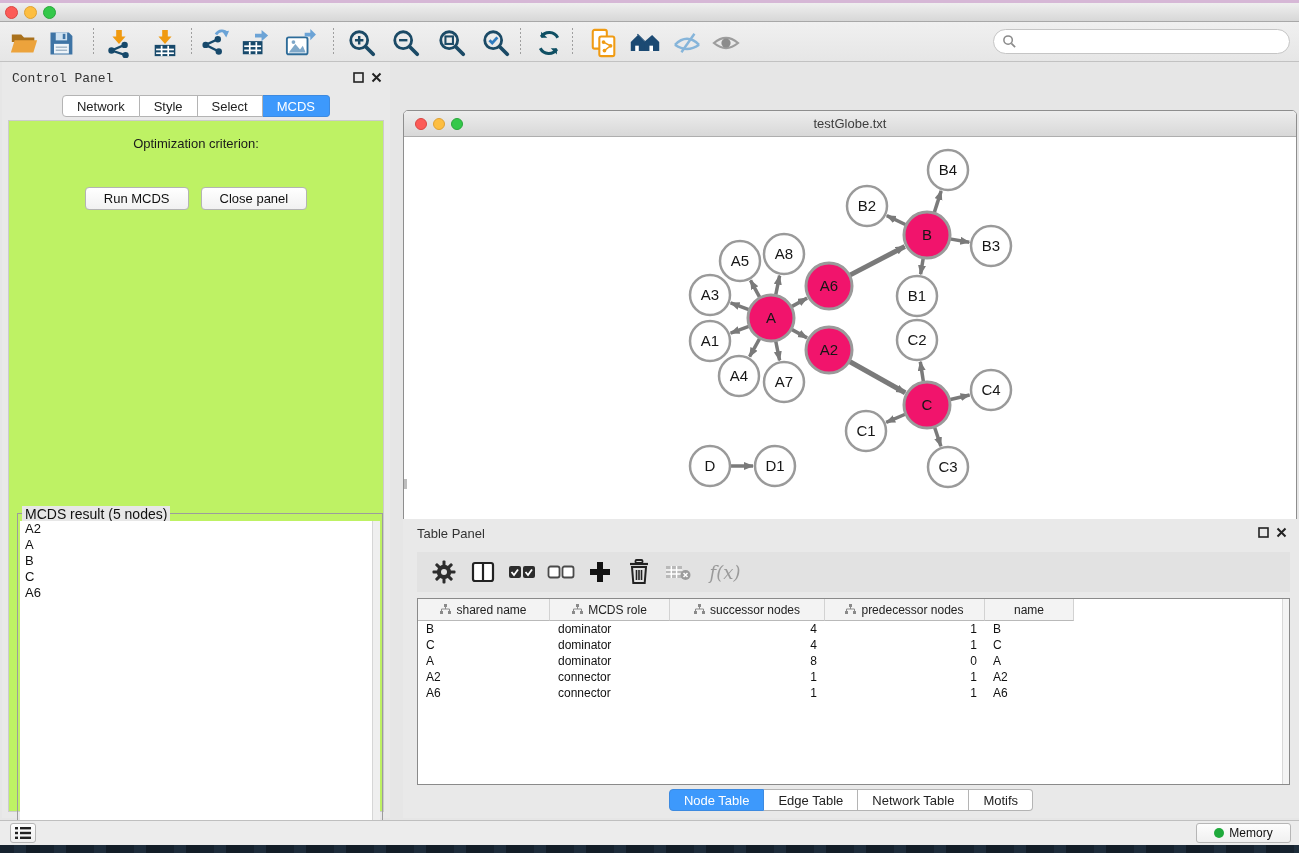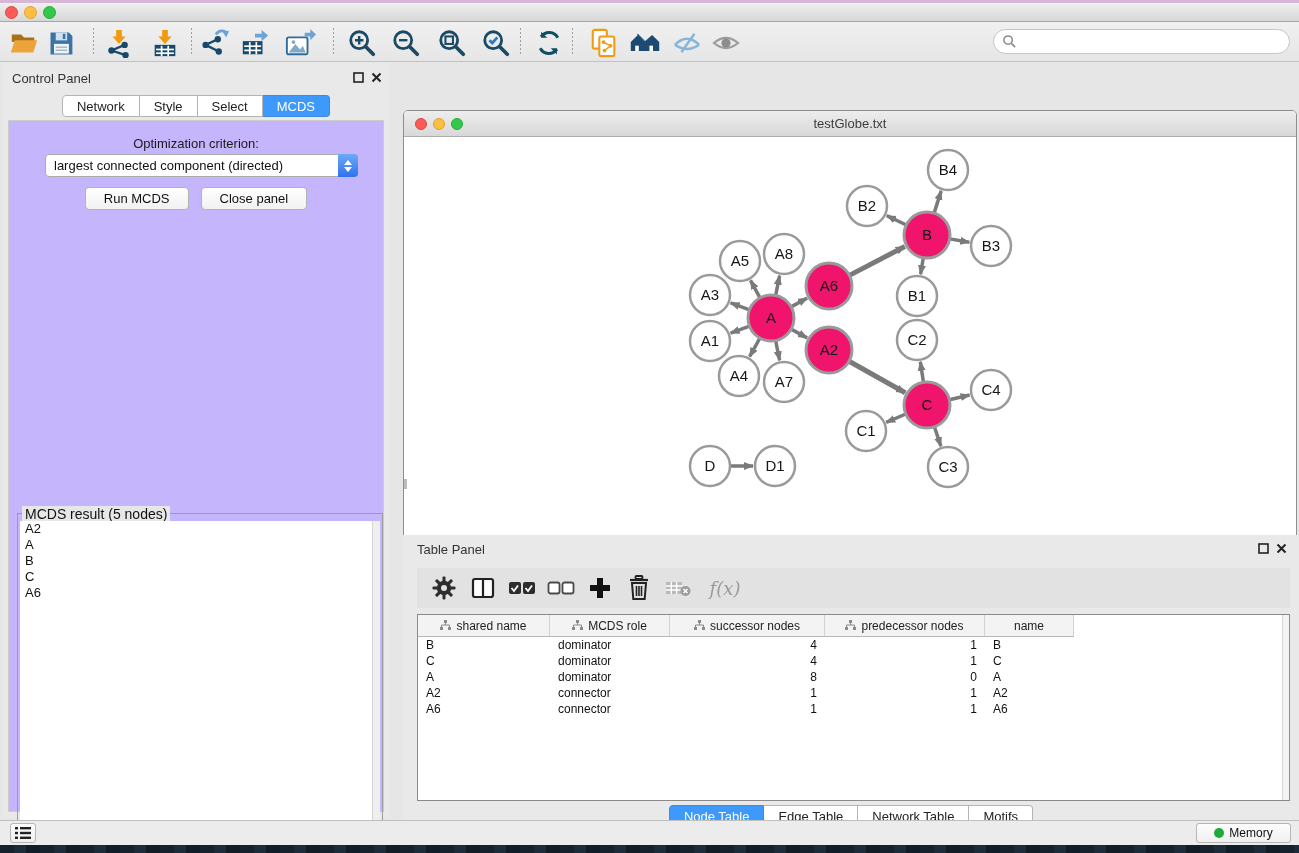--- a/index.html
+++ b/index.html
@@ -24,33 +24,33 @@
     background:linear-gradient(#f0f0f0,#e6e6e6); border-bottom:1px solid #c2c2c2; }
   .tb-icon { position:absolute; top:5px; width:32px; height:32px; display:flex; align-items:center; justify-content:center; }
   .tb-sep { position:absolute; top:6px; width:1px; height:28px;
     background-image:linear-gradient(#9f9f9f 50%, transparent 50%); background-size:1px 4px; }
   .searchbox { position:absolute; left:993px; top:7px; width:297px; height:25px; background:#fff;
     border:1px solid #c5c5c5; border-radius:13px; display:flex; align-items:center; padding-left:8px; }
   .searchbox input { border:none; outline:none; flex:1; font-size:13px; height:18px; background:transparent; font-family:"Liberation Sans",sans-serif;}
 
   
   .control-panel { position:absolute; left:2px; top:62px; width:388px; height:756px; background:#e9e9e9; }
-  .panel-head { position:relative; height:30px; }
+  .panel-head { position:relative; height:30px;font-family:Liberation Mono, monospace; }
   .panel-title { position:absolute; left:10px; top:9px; font-size:13px; color:#333; }
   .win-btns { position:absolute; top:10px; display:flex; gap:7px; }
   .control-panel .win-btns { right:8px; }
   .cp-tabs { position:absolute; left:0; right:0; top:33px; display:flex; justify-content:center; }
   .seg { display:flex; }
   .seg .seg-btn { height:22px; padding:0 14px; background:#fff; border:1px solid #b4b4b4; border-left:none;
     font-size:13px; color:#222; display:flex; align-items:center; }
   .seg .seg-btn:first-child { border-left:1px solid #b4b4b4; border-radius:4px 0 0 4px; }
   .seg .seg-btn:last-child { border-radius:0 4px 4px 0; }
   .seg .seg-btn.active { background:#3d99fc; border-color:#3d8ae0; color:#fff; }
   .cp-body { position:absolute; left:6px; right:6px; top:58px; bottom:6px;
-    background:#c4b5fd; border:1px solid #cccccc; }
+    background:#bef264; border:1px solid #cccccc; }
   .opt-label { position:absolute; left:0; right:0; top:15px; text-align:center; font-size:13px; color:#1a1a1a; }
   .dropdown { position:absolute; left:36px; top:33px; width:313px; height:23px; background:#fff;
     border:1px solid #ababab; border-radius:4px; display:flex; align-items:center; }
   .dropdown .dd-text { flex:1; font-size:13px; color:#111; padding-left:8px; white-space:nowrap; overflow:hidden; }
   .dd-stepper { width:20px; height:23px; margin-right:-1px; border-radius:0 4px 4px 0;
     background:linear-gradient(#6fa9f7,#2f72ee); display:flex; flex-direction:column; align-items:center; justify-content:center; gap:2px; }
   .dd-up { width:0; height:0; border-left:4px solid transparent; border-right:4px solid transparent; border-bottom:5px solid #fff; }
   .dd-down { width:0; height:0; border-left:4px solid transparent; border-right:4px solid transparent; border-top:5px solid #fff; }
   .cp-buttons { position:absolute; left:0; right:0; top:66px; display:flex; justify-content:center; gap:12px; }
   .push-btn { height:23px; padding:0 18px; background:linear-gradient(#ffffff,#f1f1f1);
@@ -69,21 +69,21 @@
     background:linear-gradient(#ededed,#d8d8d8); border-bottom:1px solid #aeaeae; border-radius:4px 4px 0 0; }
   .net-titlebar .tl { width:12px; height:12px; top:7px; }
   .net-titlebar .title { position:absolute; left:0; right:0; top:5px; text-align:center; font-size:13px; color:#3d3d3d; }
   .net-canvas { position:absolute; left:0; top:26px; right:0; bottom:0; background:#fff; overflow:hidden; }
   .net-canvas svg { position:absolute; left:0; top:0; }
   .nub-left { position:absolute; left:0px; top:368px; width:3px; height:10px; background:#bdbdbd; }
   .nub-bottom { position:absolute; left:443px; bottom:0px; width:10px; height:3px; background:#bdbdbd; }
   .resize-grip { position:absolute; right:1px; bottom:1px; }
 
   
-  .table-panel { position:absolute; left:403px; top:519px; width:896px; height:299px; background:#e9e9e9;margin-top:16px; }
+  .table-panel { position:absolute; left:403px; top:519px; width:896px; height:299px; background:#e9e9e9; }
   .table-panel .win-btns { right:12px; top:8px; }
   .tp-title { position:absolute; left:14px; top:7px; font-size:13px; color:#333; }
   .tp-toolbar { position:absolute; left:14px; right:9px; top:33px; height:40px; background:#e2e2e2;
     display:flex; align-items:center; padding-left:12px; gap:9px; }
   .tp-tool { width:30px; height:30px; display:flex; align-items:center; justify-content:center; }
   .fx { font-family:"DejaVu Serif", serif; font-style:italic; font-size:18px; color:#9a9a9a; padding-left:2px; }
   .data-table { position:absolute; left:14px; right:9px; top:79px; height:187px; background:#fff; border:1px solid #8a8a8a; overflow:hidden; }
   .thead { display:flex; height:22px; }
   .th { background:#f3f3f3; border-bottom:1px solid #b9b9b9; border-right:1px solid #d2d2d2;
     display:flex; align-items:center; justify-content:center; gap:5px; font-size:12px; color:#222; }
@@ -278,27 +278,20 @@
     <div class="cp-tabs">
       <div class="seg">
         <span class="seg-btn">Network</span>
         <span class="seg-btn">Style</span>
         <span class="seg-btn">Select</span>
         <span class="seg-btn active">MCDS</span>
       </div>
     </div>
     <div class="cp-body">
       <div class="opt-label">Optimization criterion:</div>
-      <div class="dropdown">
-        <span class="dd-text">largest connected component (directed)</span>
-        <span class="dd-stepper">
-            <span class="dd-up"></span>
-            <span class="dd-down"></span>
-          </span>
-      </div>
       <div class="cp-buttons">
         <button class="push-btn">Run MCDS</button>
         <button class="push-btn">Close panel</button>
       </div>
       <div class="result-group">
         <span class="result-legend">MCDS result (5 nodes)</span>
         <div class="result-list">
           <div class="result-item">A2</div>
           <div class="result-item">A</div>
           <div class="result-item">B</div>

